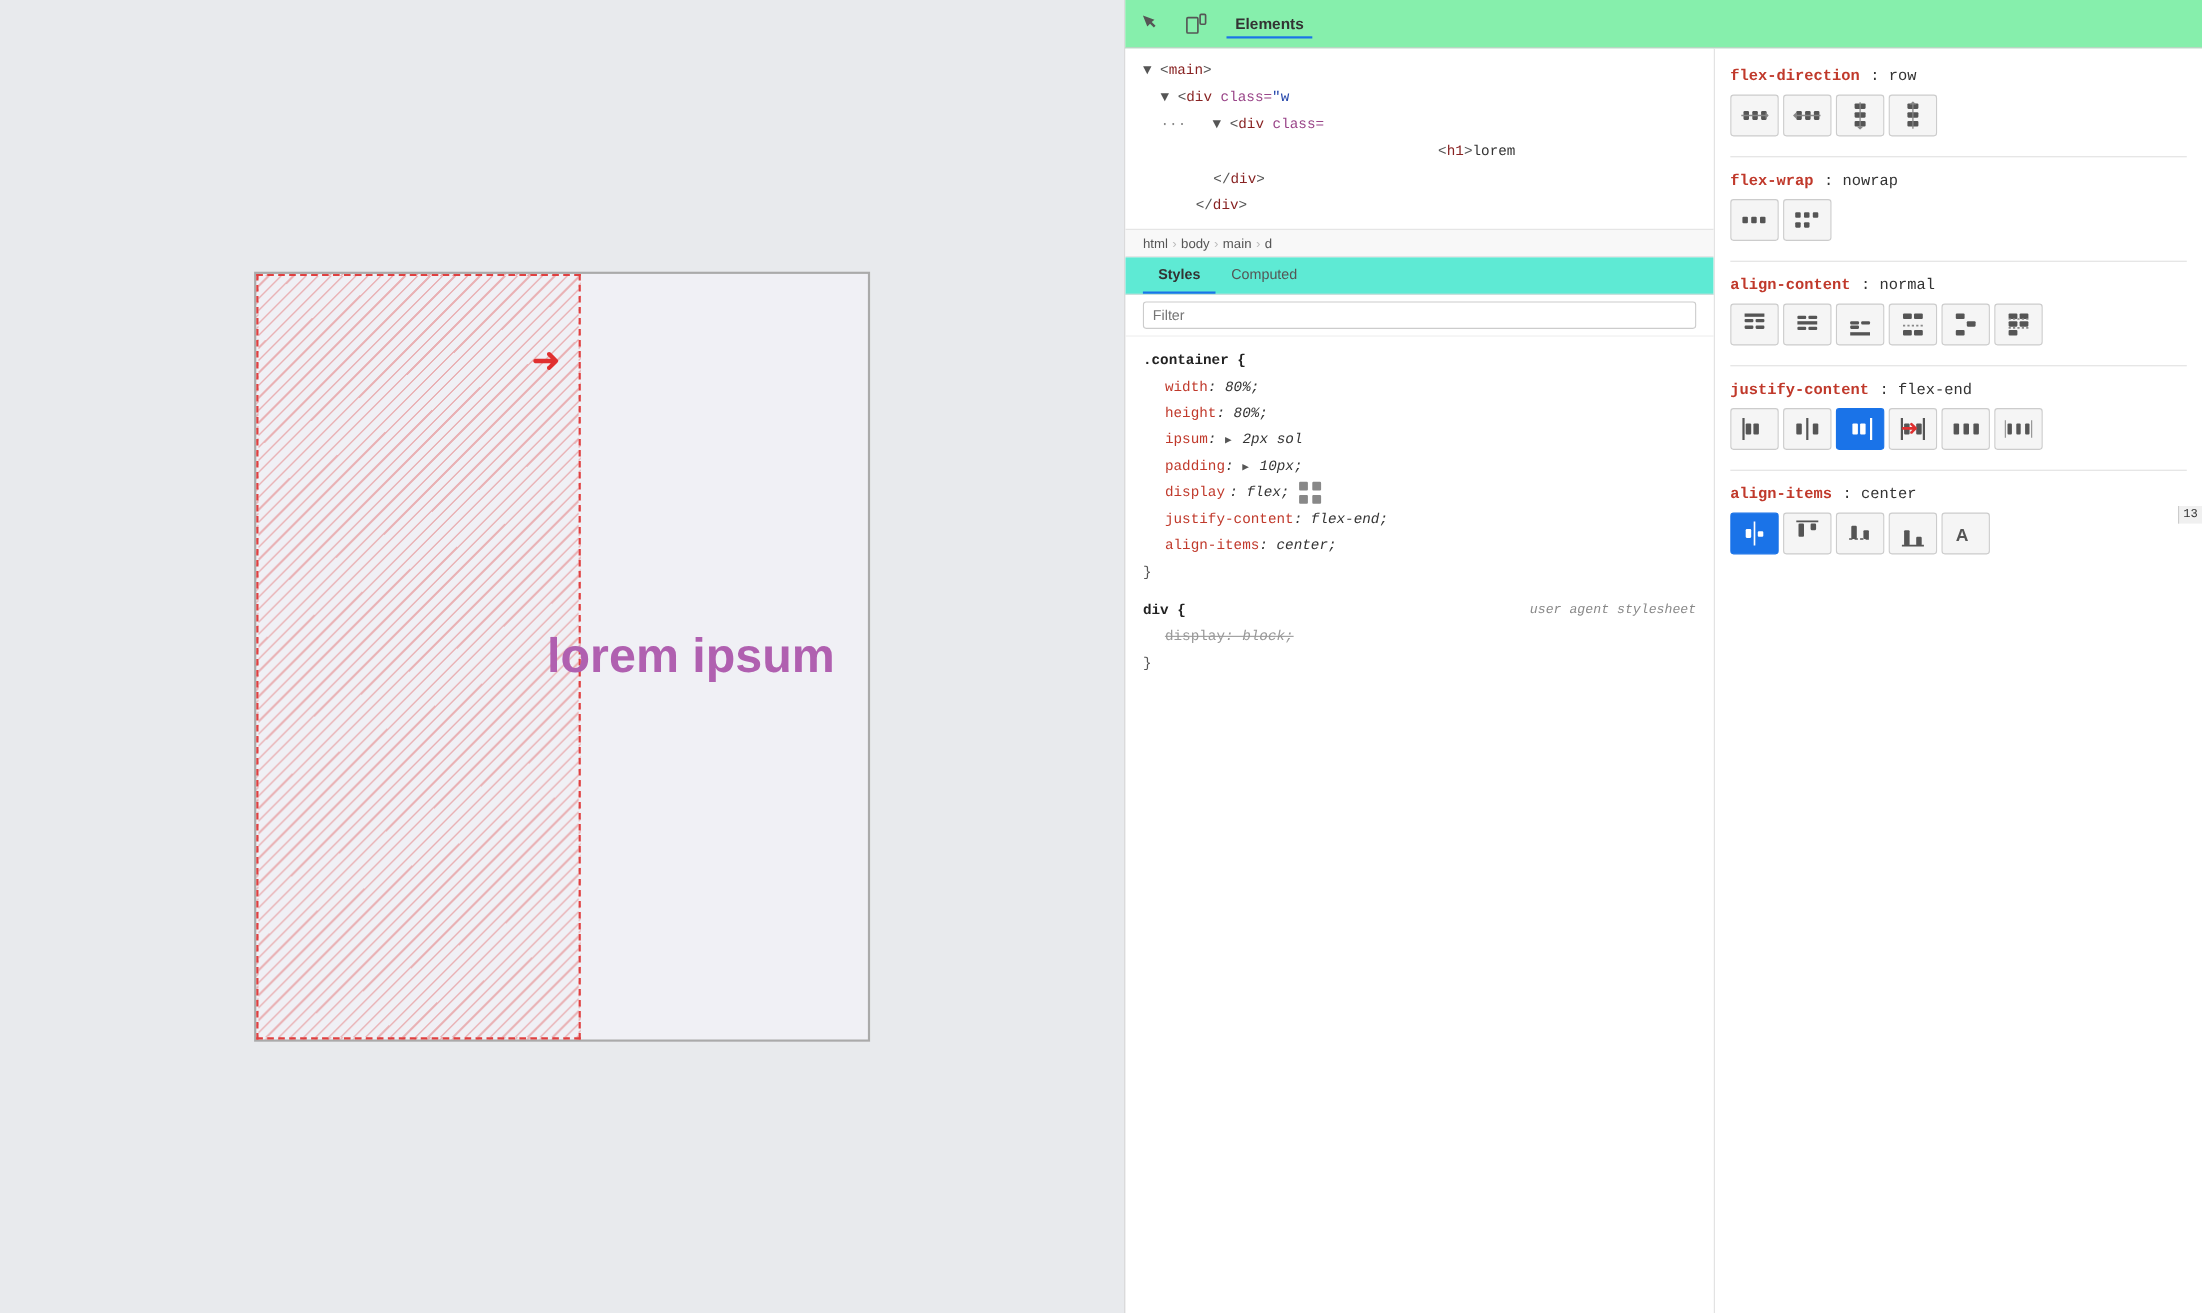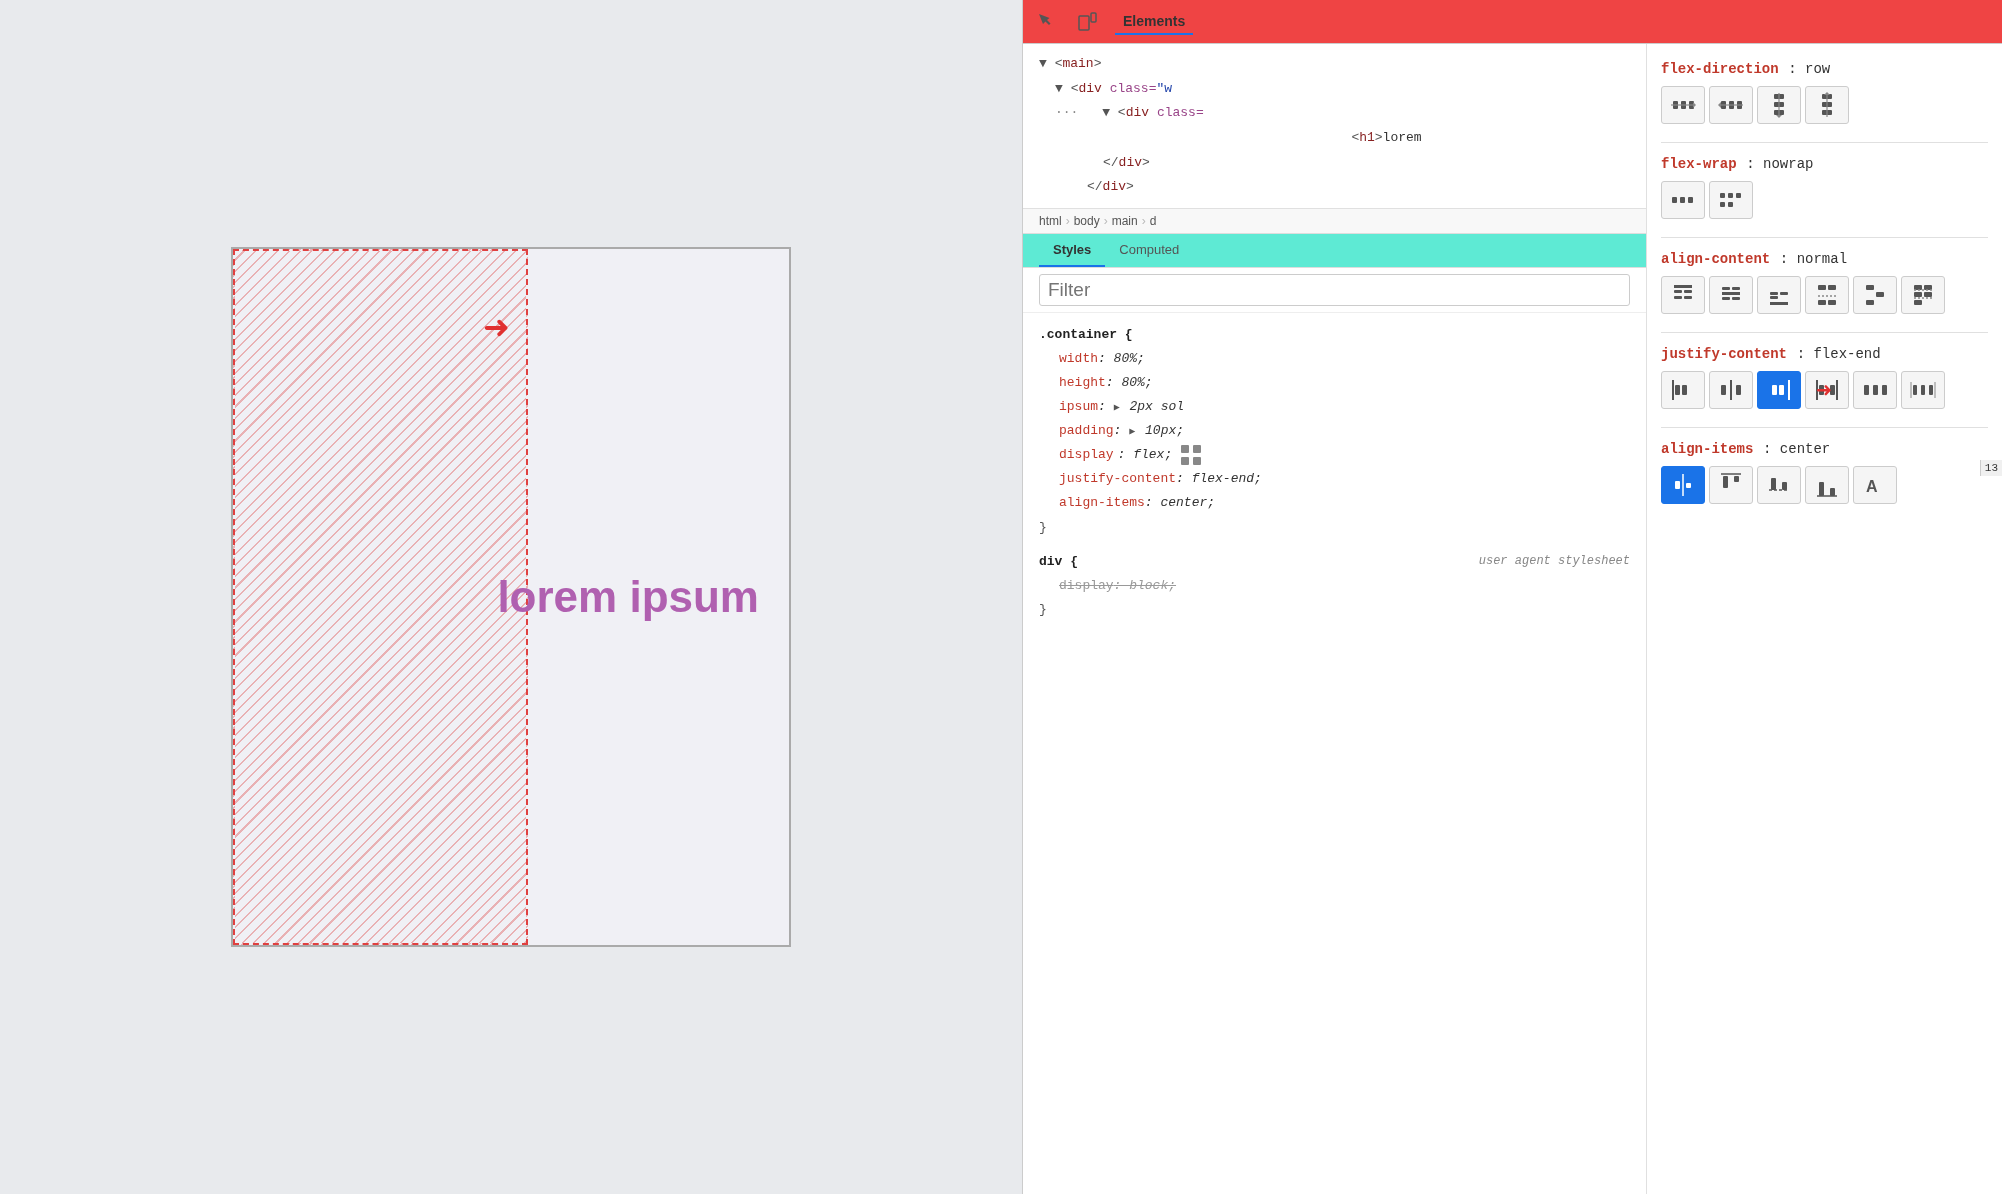--- a/index.html
+++ b/index.html
@@ -72,21 +72,21 @@
       height: 1194px;
       background: #fff;
       display: flex;
       flex-direction: column;
       border-left: 1px solid #ccc;
       font-family: 'Menlo', 'Courier New', monospace;
     }
 
     
     .devtools-header {
-      background: #ef4444;
+      background: #86efac;
       border-bottom: 1px solid #ccc;
       display: flex;
       align-items: center;
       padding: 6px 12px;
       gap: 16px;
       height: 44px;
     }
 
     .devtools-icon {
       width: 24px; height: 24px;
@@ -160,21 +160,21 @@
     .filter-bar {
       padding: 6px 16px;
       border-bottom: 1px solid #eee;
       font-family: sans-serif;
     }
     .filter-input {
       width: 100%;
       border: 1px solid #ccc;
       border-radius: 3px;
       padding: 4px 8px;
-      font-size: 19px;
+      font-size: 13px;
       color: #333;
       outline: none;
     }
 
     
     .css-rules {
       padding: 10px 16px;
       font-size: 13px;
       line-height: 1.85;
       overflow-y: auto;
@@ -245,21 +245,21 @@
     }
 
     
     #devtools-left {
       flex: 1;
       display: flex;
       flex-direction: column;
       overflow: hidden;
     }
     #devtools-right {
-      width: 356px;
+      width: 444px;
       border-left: 1px solid #e0e0e0;
       background: #fff;
       overflow-y: auto;
       padding: 16px 14px;
     }
 
     #devtools-content {
       display: flex;
       flex: 1;
       overflow: hidden;

